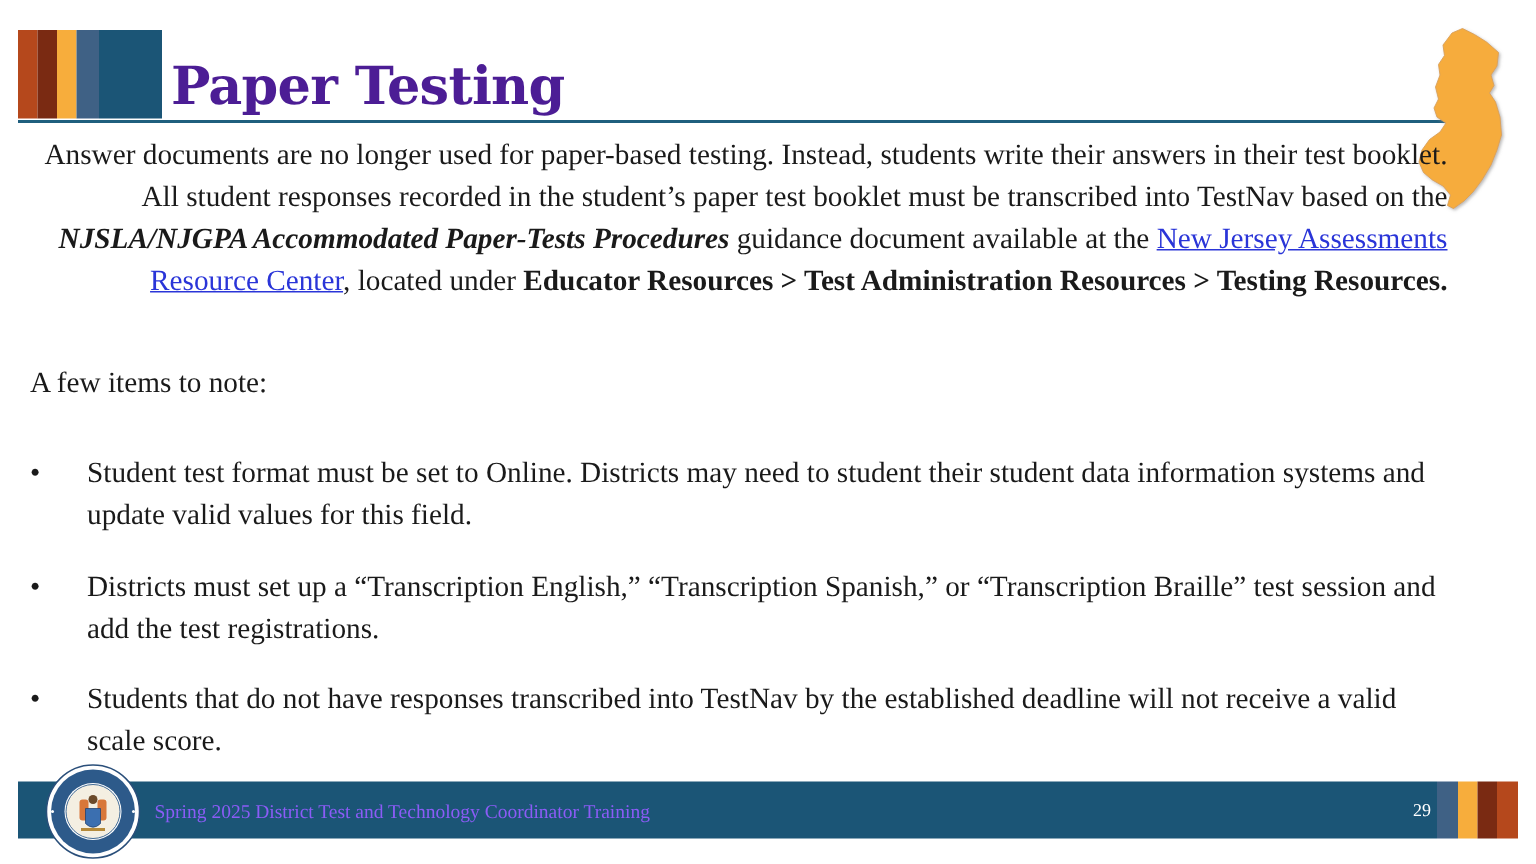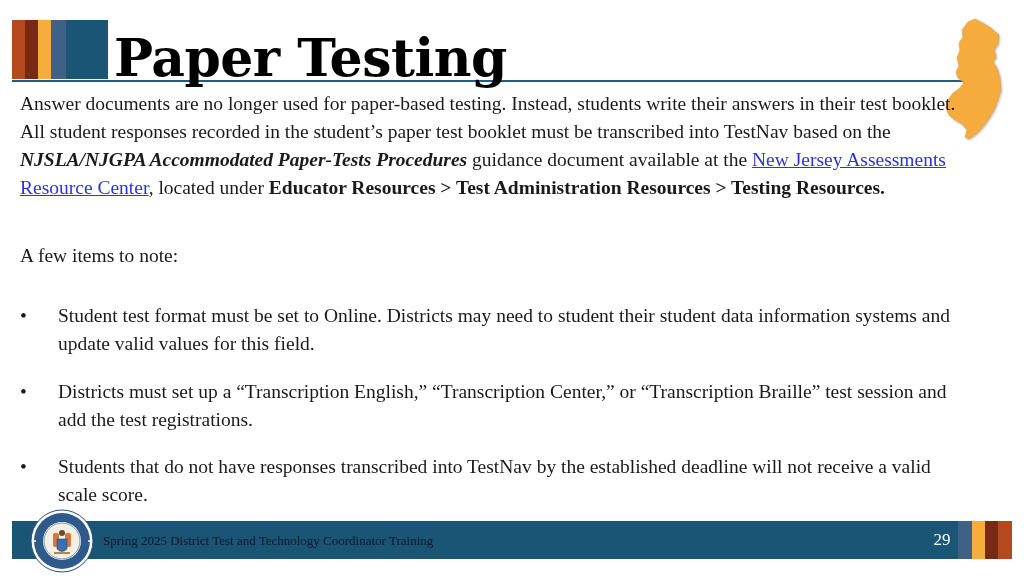--- a/index.html
+++ b/index.html
@@ -7,32 +7,32 @@
   body { position: relative; font-family: "DejaVu Serif", "Liberation Serif", serif; color: #1a1a1a; }
 
   #title-stripes { position: absolute; left: 12px; top: 20px; height: 59px; display: flex; }
   #title-stripes .s { height: 100%; }
 
   #title-rule { position: absolute; left: 12px; top: 80px; width: 953px; height: 2px; background: #1f5f7e; }
 
   #page-title {
     position: absolute; left: 114px; top: 28px;
     font-family: "DejaVu Serif", "Liberation Serif", serif;
-    font-weight: bold; font-size: 52px; line-height: 60px; color: #000000;
+    font-weight: bold; font-size: 35px; line-height: 60px; color: #4c1d95;
     letter-spacing: -0.5px;
   }
 
   #nj-map { position: absolute; left: 940px; top: 15px; width: 70px; height: 130px; }
 
   .body-text {
     position: absolute; left: 20px; width: 945px;
     font-family: "Liberation Serif", "DejaVu Serif", serif;
     font-size: 19.5px; line-height: 28px; color: #1a1a1a;
   }
-  #intro { top: 90px; }
+  #intro { top: 90px; text-align: right; }
   #intro b, #intro i { font-weight: bold; }
   #intro a { color: #2a35d8; text-decoration: underline; }
 
   #items-lead { top: 242px; }
 
   .bullet {
     position: absolute; left: 20px; width: 945px;
     font-family: "Liberation Serif", "DejaVu Serif", serif;
     font-size: 19.5px; line-height: 28px; color: #1a1a1a;
   }
@@ -42,26 +42,26 @@
   #bullet-1 { top: 378px; }
   #bullet-2 { top: 453px; }
 
   #footer-bar { position: absolute; left: 12px; top: 521px; width: 946px; height: 38px; background: #1b5576; }
   #footer-stripes { position: absolute; left: 958px; top: 521px; height: 38px; display: flex; }
   #footer-stripes .s { height: 100%; }
 
   #footer-text {
     position: absolute; left: 103px; top: 532px;
     font-family: "Liberation Serif", "DejaVu Serif", serif;
-    font-size: 13px; line-height: 18px; color: #0f172a;
+    font-size: 13px; line-height: 18px; color: #8b5cf6;
   }
   #page-number {
-    position: absolute; left: 930px; top: 530px; width: 24px; text-align: center;
+    position: absolute; left: 930px; top: 530px; width: 24px; text-align: right;
     font-family: "Liberation Serif", "DejaVu Serif", serif;
-    font-size: 17px; line-height: 20px; color: #ffffff;
+    font-size: 12px; line-height: 20px; color: #ffffff;
   }
 
   #seal { position: absolute; left: 30px; top: 509px; width: 64px; height: 64px; }
 </style>
 </head>
 <body>
 
 <div id="title-stripes">
   <div class="s" style="width:13px;background:#b5481c"></div>
   <div class="s" style="width:13px;background:#7a2a12"></div>
@@ -88,21 +88,21 @@
 <div id="intro" class="body-text"><span>Answer documents are no longer used for paper-based testing. Instead, students write their answers in their test booklet. All student responses recorded in the student’s paper test booklet must be transcribed into TestNav based on the </span><b><i>NJSLA/NJGPA Accommodated Paper-Tests Procedures</i></b><span> guidance document available at the </span><a>New Jersey Assessments Resource Center</a><span>, located under </span><b>Educator Resources &gt; Test Administration Resources &gt; Testing Resources.</b></div>
 
 <div id="items-lead" class="body-text">A few items to note:</div>
 
 <div id="bullet-0" class="bullet">
   <span class="dot">•</span>
   <span class="txt">Student test format must be set to Online. Districts may need to student their student data information systems and update valid values for this field.</span>
 </div>
 <div id="bullet-1" class="bullet">
   <span class="dot">•</span>
-  <span class="txt">Districts must set up a “Transcription English,” “Transcription Center,” or “Transcription Braille” test session and add the test registrations.</span>
+  <span class="txt">Districts must set up a “Transcription English,” “Transcription Spanish,” or “Transcription Braille” test session and add the test registrations.</span>
 </div>
 <div id="bullet-2" class="bullet">
   <span class="dot">•</span>
   <span class="txt">Students that do not have responses transcribed into TestNav by the established deadline will not receive a valid scale score.</span>
 </div>
 
 <div id="footer-bar"></div>
 <div id="footer-stripes">
   <div class="s" style="width:14px;background:#3f6185"></div>
   <div class="s" style="width:13px;background:#f7ad3c"></div>

